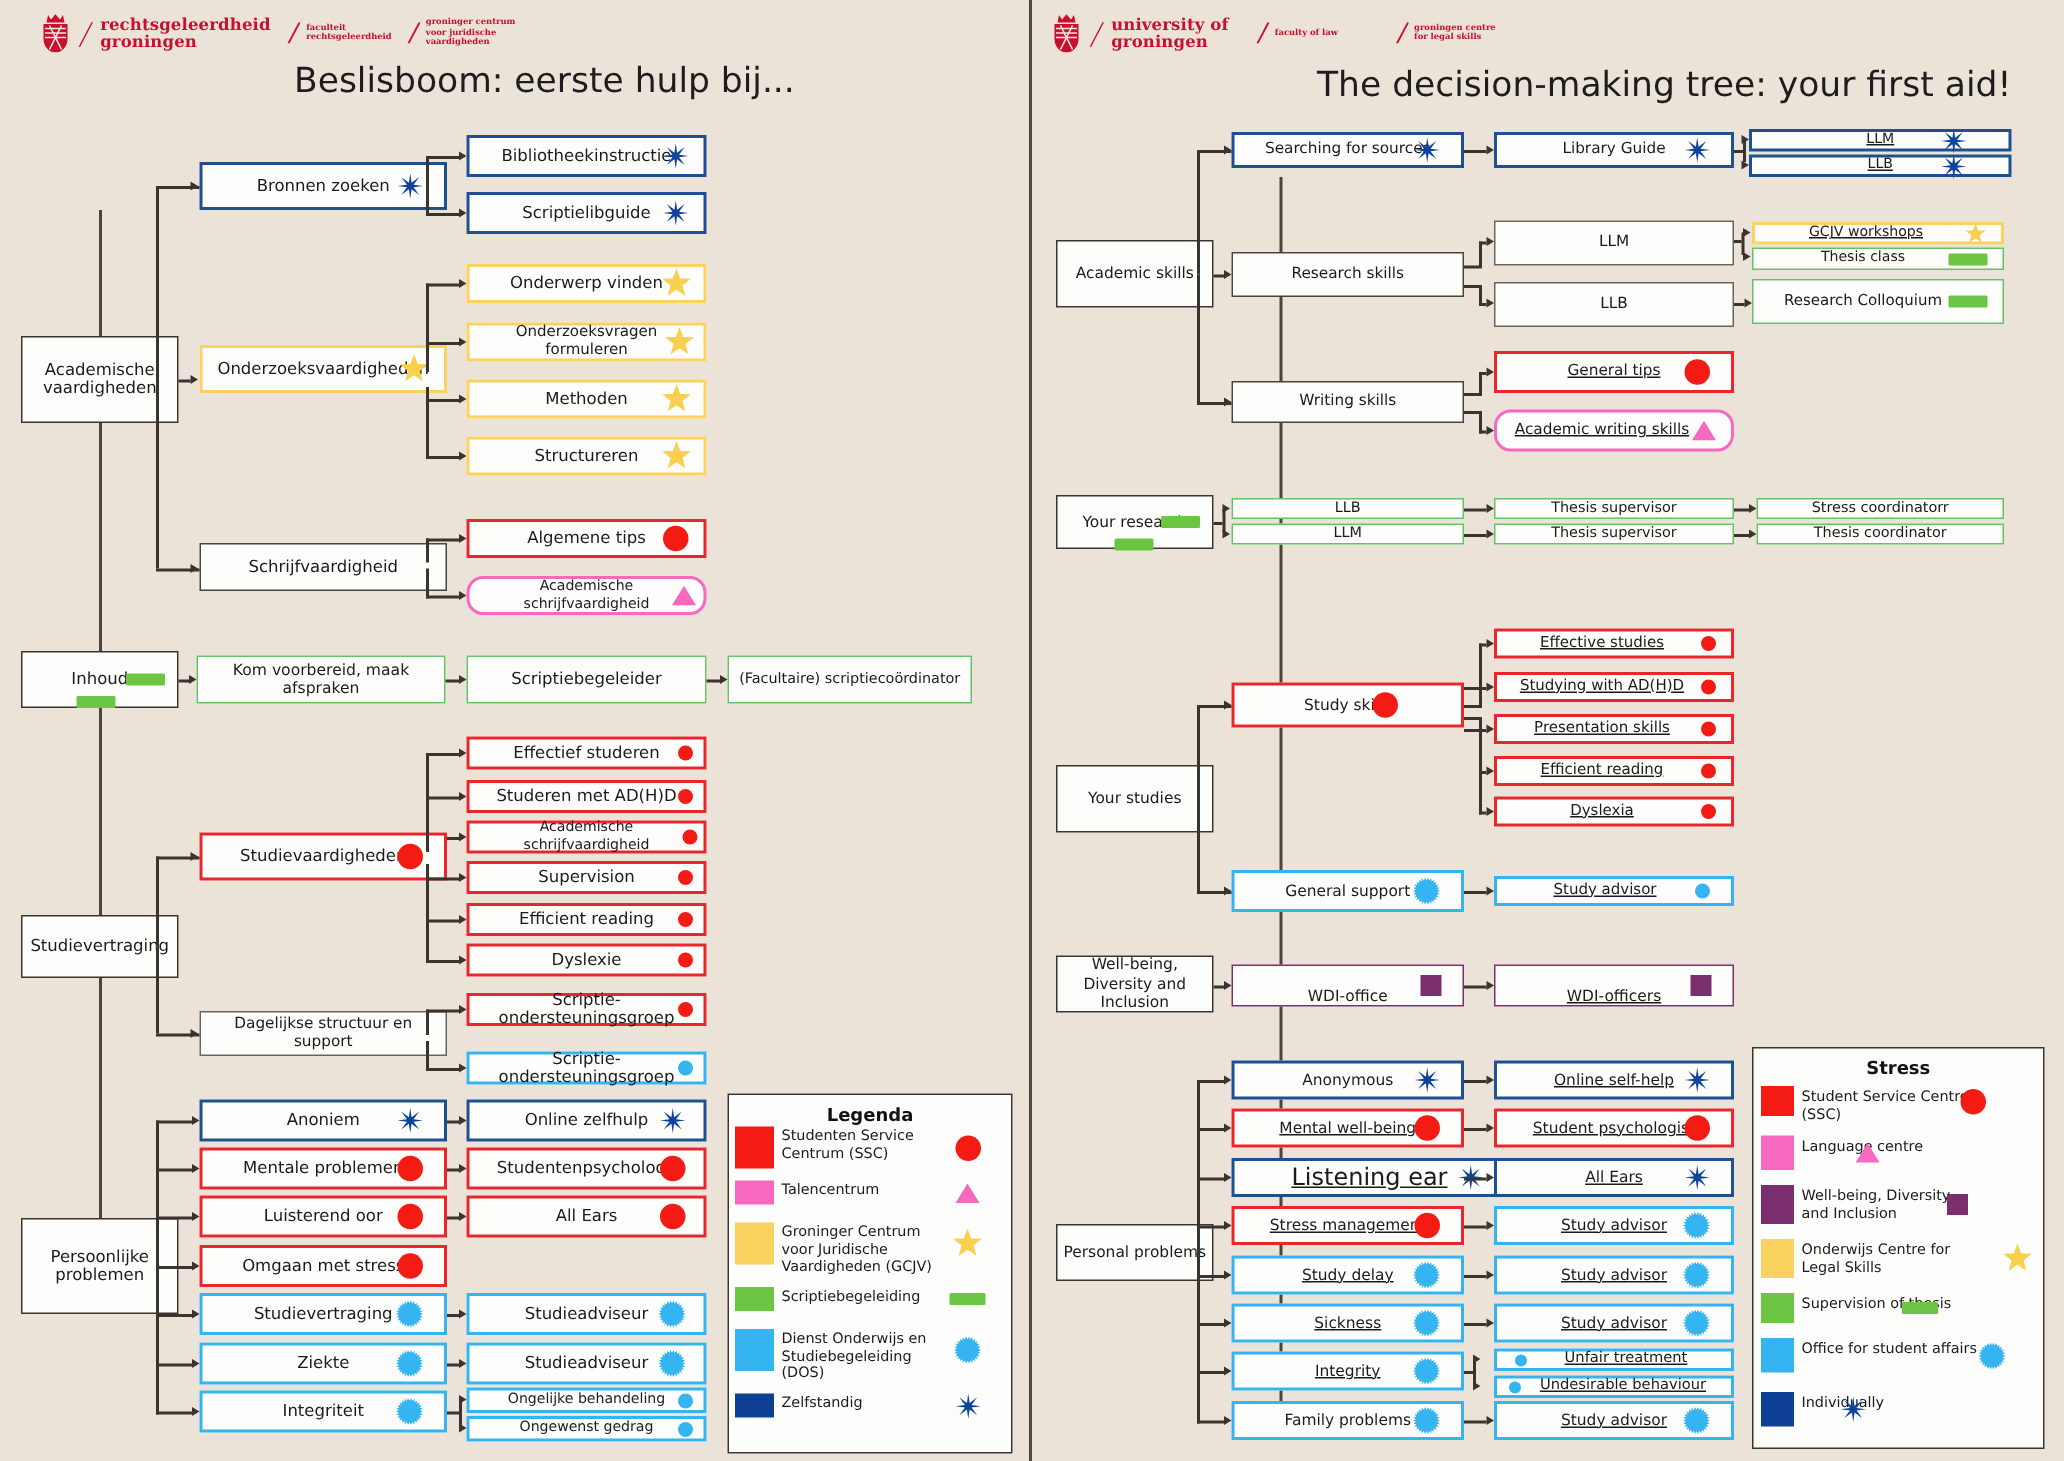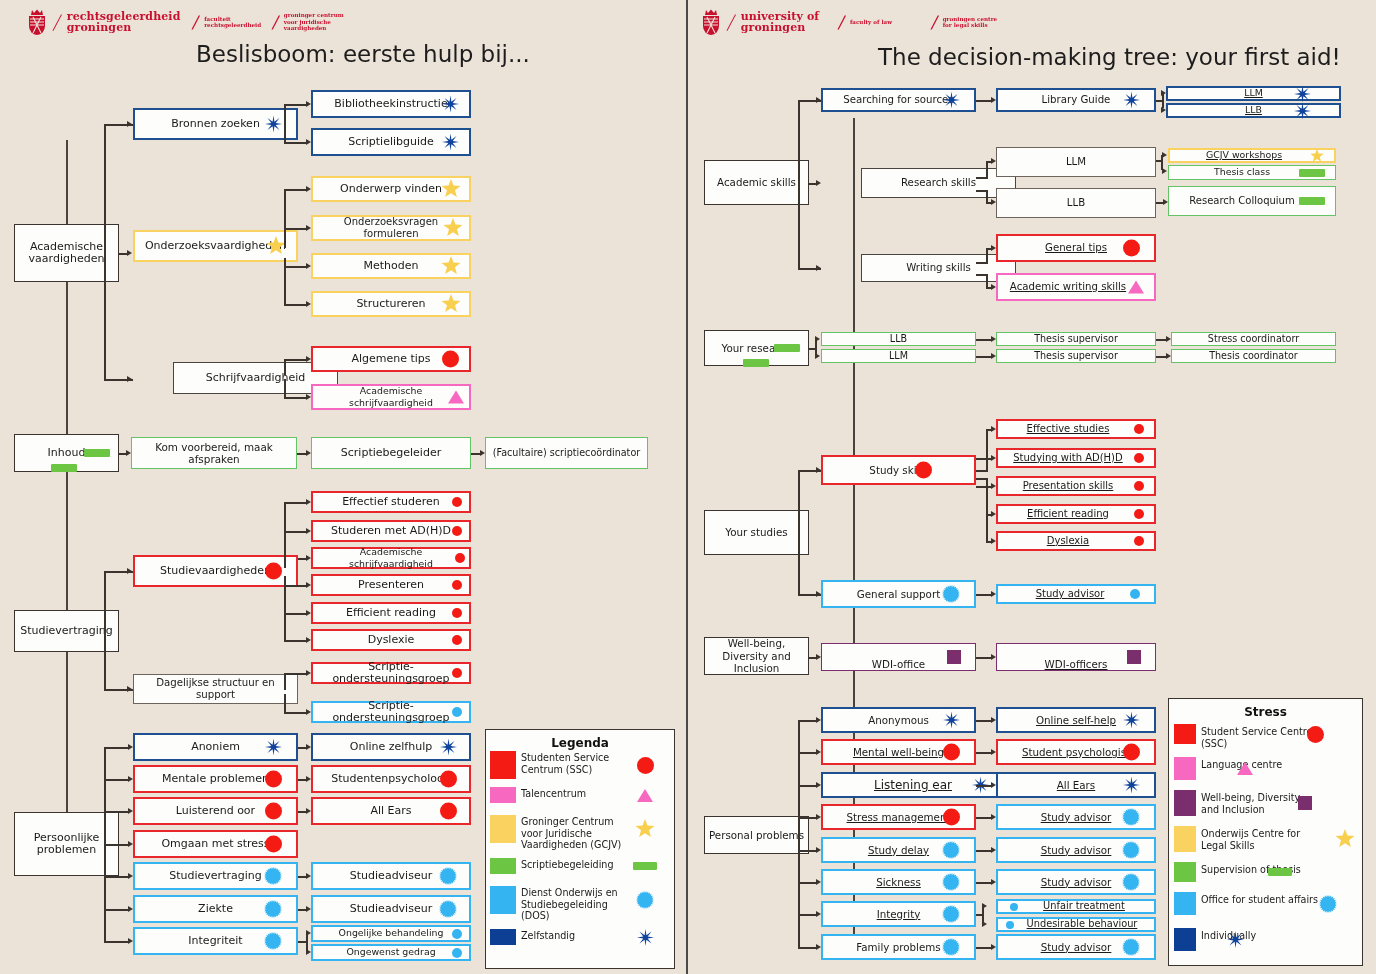--- a/index.html
+++ b/index.html
@@ -48,23 +48,23 @@
   .node .lbl{position:relative;}
   .node.u .lbl{text-decoration:underline;}
   .node .mk{position:absolute;}
 
   
   .b-red{border-color:#e8262c;border-width:2px;}
   .b-blue{border-color:#1d4f91;border-width:2.4px;}
   .b-ltblue{border-color:#35b4f2;border-width:2px;}
   .b-yellow{border-color:#f9d25f;border-width:2px;}
   .b-green{border-color:#64c364;border-width:1.8px;}
-  .b-pink{border-color:#f768c0;border-width:2px;}
+  .b-pink{border-color:#f768c0;border-width:2px;border-radius:11px;}
   .b-purple{border-color:#7b2e6e;border-width:1.8px;align-items:flex-end;}
-  .b-dark{border-color:#4a443e;border-width:1.6px;margin-left:40px;}
+  .b-dark{border-color:#4a443e;border-width:1.6px;}
   .b-gray{border-color:#6b635c;border-width:1.6px;}
 
   
   .m{display:inline-block;vertical-align:middle;}
   .m-dot{border-radius:50%;background:#f51b15;}
   .m-bdot{border-radius:50%;background:#35b4f2;}
   .m-tri{width:0;height:0;border-left-style:solid;border-right-style:solid;border-bottom-style:solid;border-left-color:transparent;border-right-color:transparent;border-bottom-color:#f768c0;}
   .m-bar{background:#6cc644;border-radius:1px;}
   .m-sq{background:#7b2e6e;}
   svg.m{display:block;}
@@ -324,21 +324,21 @@
         <span class="m m-dot" style="width:10px;height:10px;"></span>
       </span>
     </div>
     <div class="node b-red" style="left:311px;top:547px;width:160px;height:22px;font-size:9.4px;">
       <span class="lbl" style="transform:translateX(0px);">Academische schrijfvaardigheid</span>
       <span class="mk" style="right:4px;top:50%;transform:translateY(-50%);display:flex;">
         <span class="m m-dot" style="width:10px;height:10px;"></span>
       </span>
     </div>
     <div class="node b-red" style="left:311px;top:574px;width:160px;height:22px;font-size:11px;">
-      <span class="lbl" style="transform:translateX(0px);">Presenteren</span>
+      <span class="lbl" style="transform:translateX(0px);">Supervision</span>
       <span class="mk" style="right:7px;top:50%;transform:translateY(-50%);display:flex;">
         <span class="m m-dot" style="width:10px;height:10px;"></span>
       </span>
     </div>
     <div class="node b-red" style="left:311px;top:602px;width:160px;height:22px;font-size:11px;">
       <span class="lbl" style="transform:translateX(0px);">Efficient reading</span>
       <span class="mk" style="right:7px;top:50%;transform:translateY(-50%);display:flex;">
         <span class="m m-dot" style="width:10px;height:10px;"></span>
       </span>
     </div>
@@ -854,21 +854,21 @@
     <div class="ln hln" style="left:798px;top:752px;width:18px;"></div>
     <div class="arrow" style="left:815.6px;top:749.1999999999999px;"></div>
     <div class="node b-red u" style="left:996px;top:739px;width:160px;height:26px;font-size:10.3px;">
       <span class="lbl" style="transform:translateX(0px);">Student psychologist</span>
       <span class="mk" style="right:14px;top:50%;transform:translateY(-50%);display:flex;">
         <span class="m m-dot" style="width:17px;height:17px;"></span>
       </span>
     </div>
     <div class="ln hln" style="left:976px;top:752px;width:15px;"></div>
     <div class="arrow" style="left:990.6px;top:749.1999999999999px;"></div>
-    <div class="node b-blue u" style="left:821px;top:772px;width:184px;height:26px;font-size:12px;">
+    <div class="node b-blue u" style="left:821px;top:772px;width:184px;height:26px;font-size:16px;">
       <span class="lbl" style="transform:translateX(0px);">Listening ear</span>
       <span class="mk" style="right:14px;top:50%;transform:translateY(-50%);display:flex;">
         <svg class="m" width="17" height="17" viewBox="0 0 17 17">
           <polygon points="8.50,0.00 9.41,6.30 14.51,2.49 10.70,7.59 17.00,8.50 10.70,9.41 14.51,14.51 9.41,10.70 8.50,17.00 7.59,10.70 2.49,14.51 6.30,9.41 0.00,8.50 6.30,7.59 2.49,2.49 7.59,6.30 " fill="#10449c"></polygon>
         </svg>
       </span>
     </div>
     <div class="ln hln" style="left:809px;top:835px;width:-11px;"></div>
     <div class="ln vln" style="left:798px;top:785px;height:51.6px;"></div>
     <div class="ln hln" style="left:798px;top:785px;width:18px;"></div>

